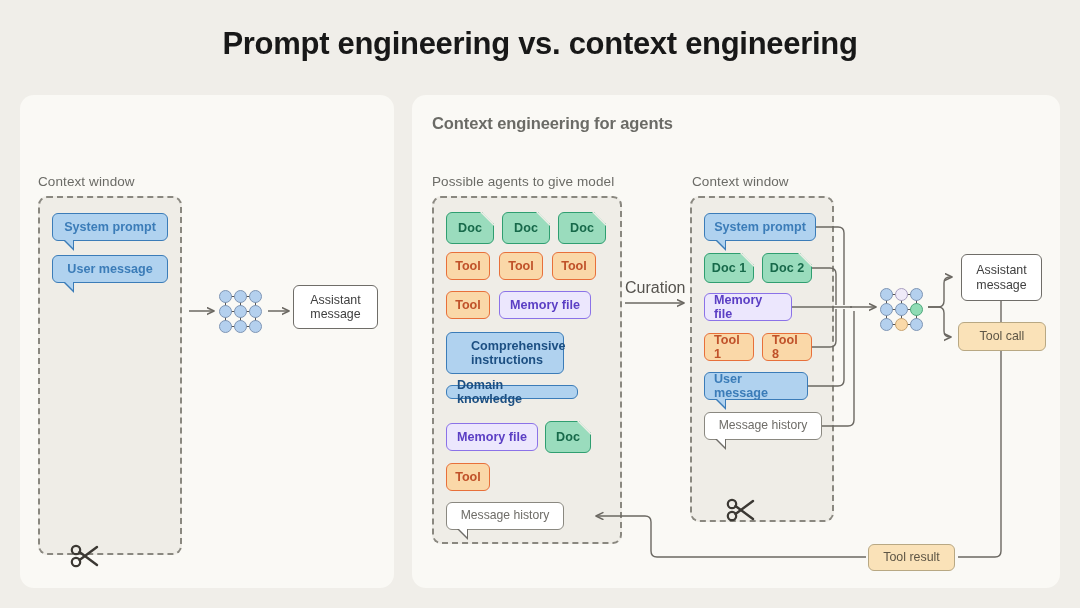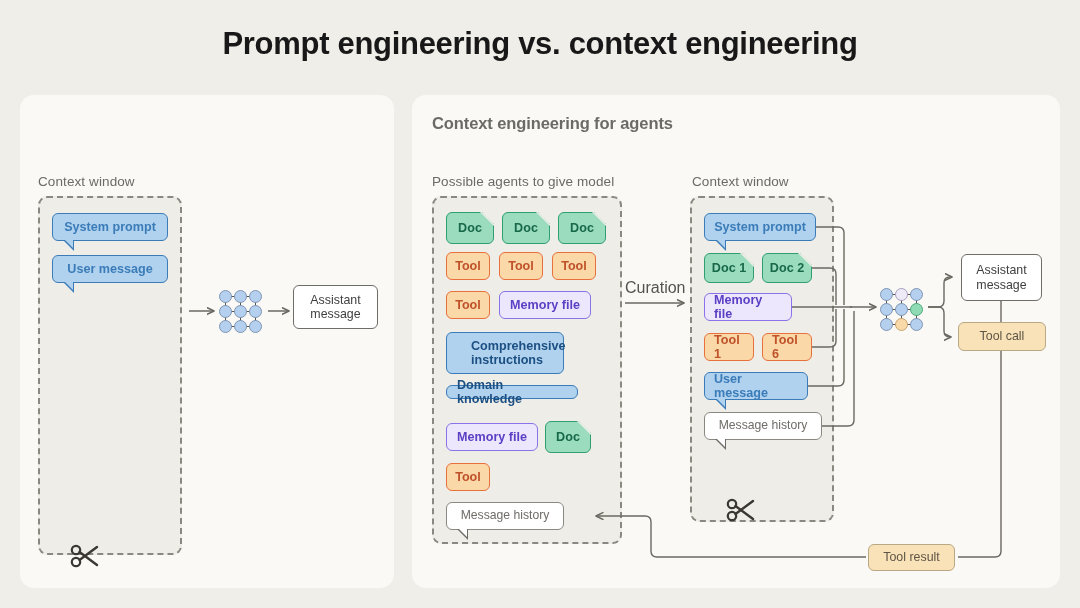--- a/index.html
+++ b/index.html
@@ -260,21 +260,21 @@
   </div>
 
   <div class="chip c-purple center" style="left:704px; top:293px; width:88px; height:28px;">
     <span>Memory file</span>
   </div>
 
   <div class="chip c-orange center" style="left:704px; top:333px; width:50px; height:28px;">
     <span>Tool 1</span>
   </div>
   <div class="chip c-orange center" style="left:762px; top:333px; width:50px; height:28px;">
-    <span>Tool 6</span>
+    <span>Tool 8</span>
   </div>
 
   <div class="chip c-blue bubble bub-blue center" style="left:704px; top:372px; width:104px; height:28px;">
     <span>User message</span>
   </div>
 
   <div class="chip c-white bubble bub-white center" style="left:704px; top:412px; width:118px; height:28px; font-size:12.2px;">
     <span>Message history</span>
   </div>
 

